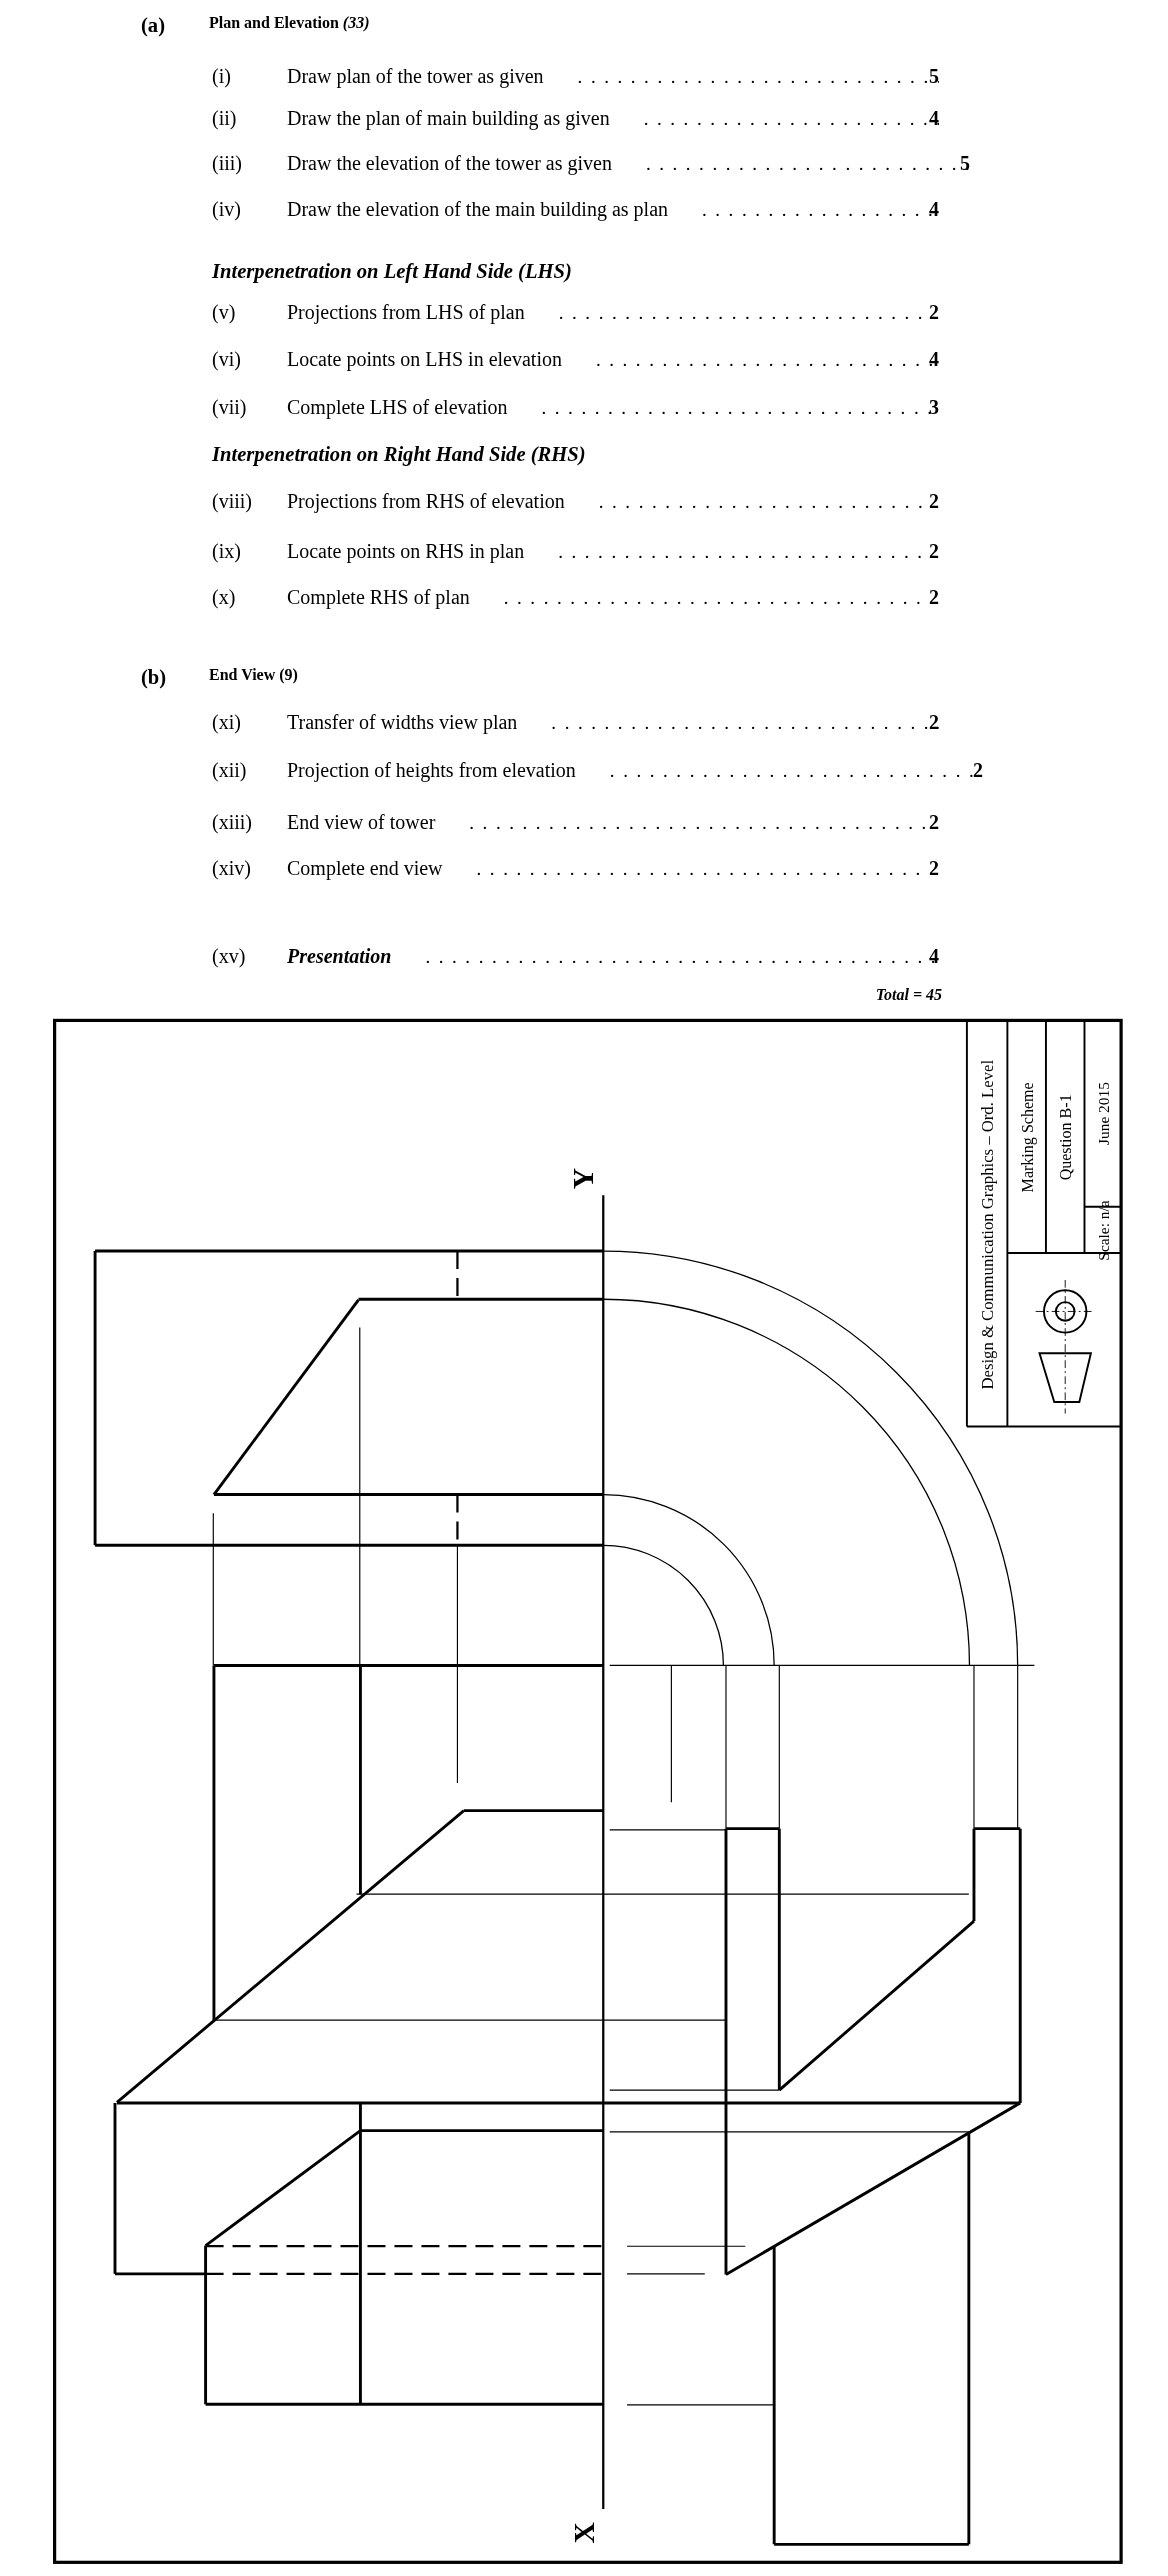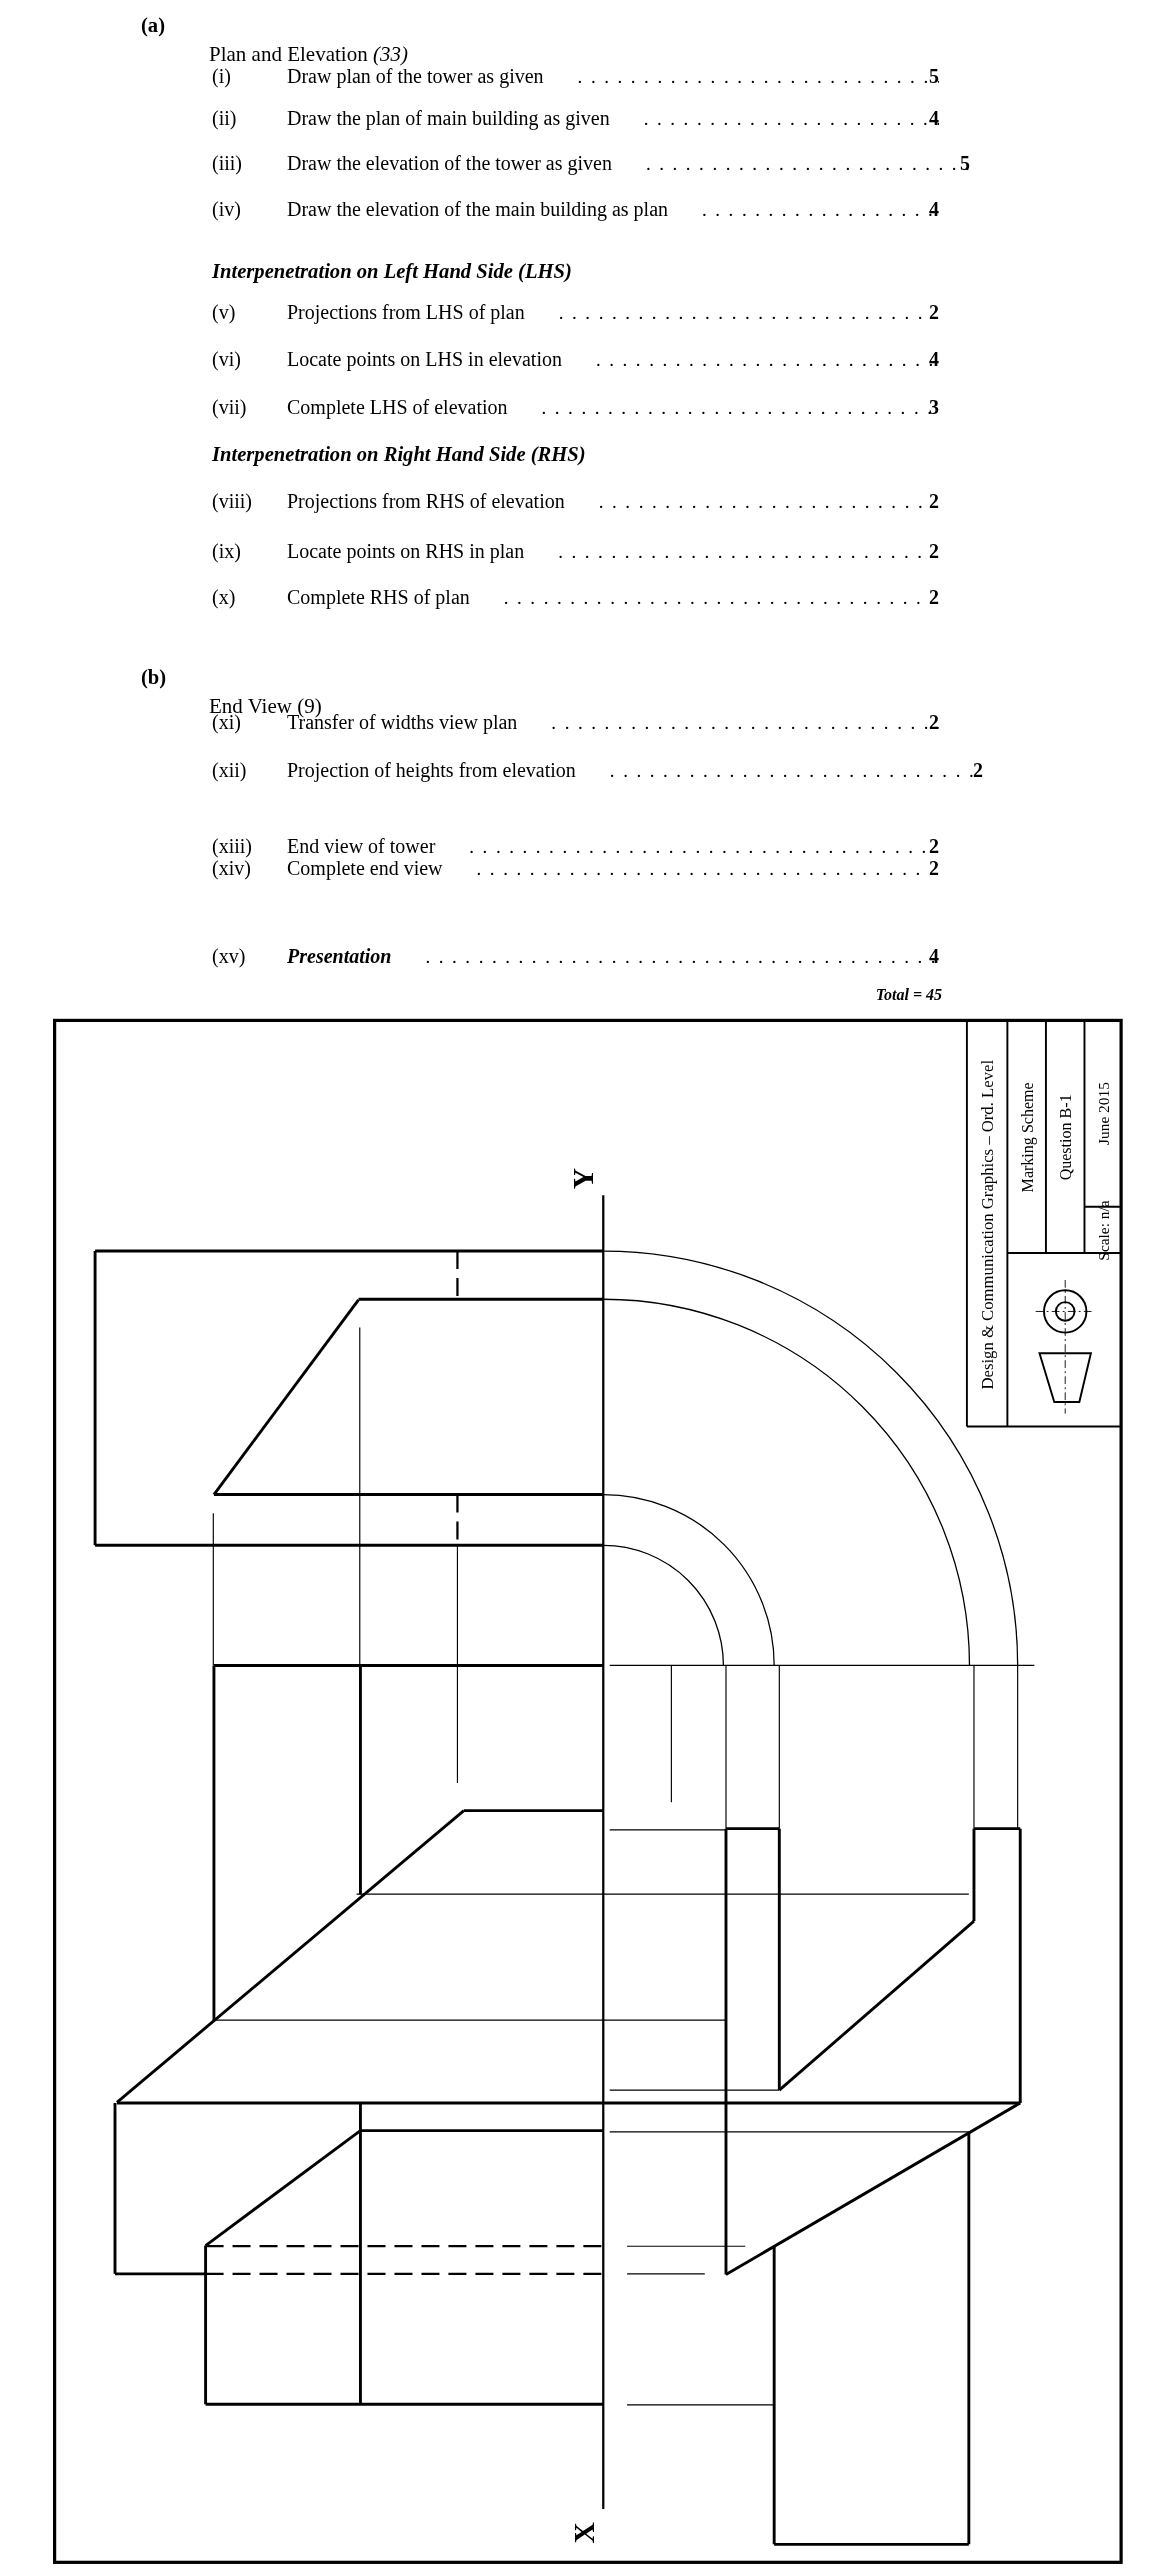--- a/index.html
+++ b/index.html
@@ -1,20 +1,20 @@
 <!DOCTYPE html>
 <html style="font-size:10.3px"><head>
 <meta charset="utf-8">
 <style>
   html,body{margin:0;padding:0;background:#888;}
   .page{position:relative;width:1168px;height:2576px;background:#ffffff;
         font-family:"Liberation Serif", serif;color:#000;overflow:hidden;}
   .ms-row{position:absolute;left:0;width:1168px;height:30px;}
   .ms-label{position:absolute;left:141px;font-weight:bold;font-size:20.6px;}
-  .ms-head{position:absolute;left:209px;font-weight:normal;font-size:21px;white-space:nowrap;margin-top:28px;}
+  .ms-head{position:absolute;left:209px;font-weight:bold;font-size:16px;white-space:nowrap;}
   .ms-head .paren-italic{font-style:italic;}
   .ms-sub{position:absolute;left:212px;font-weight:bold;font-style:italic;font-size:20.6px;white-space:nowrap;}
   .ms-num{position:absolute;left:212px;font-size:20px;}
   .ms-line{position:absolute;left:287px;right:229px;display:flex;align-items:baseline;gap:34px;}
   .ms-text{font-size:20px;white-space:nowrap;flex:0 0 auto;}
   .ms-text.it{font-weight:bold;font-style:italic;}
   .ms-dots{flex:1 1 auto;overflow:hidden;white-space:nowrap;font-size:19px;letter-spacing:1.9px;height:26px;}
   .ms-marks{position:absolute;right:229px;width:26px;text-align:right;font-weight:bold;font-size:20px;}
   .ms-total{position:absolute;right:226px;font-weight:bold;font-style:italic;font-size:16px;white-space:nowrap;}
   svg{position:absolute;left:0;top:0;}
@@ -128,21 +128,21 @@
       <span class="ms-marks">2</span>
       </div>
       <div class="ms-row" style="top: 759px; padding-left: 44px;">
         <span class="ms-num">(xii)</span>
       <span class="ms-line">
         <span class="ms-text">Projection of heights from elevation  </span>
         <span class="ms-dots">. . . . . . . . . . . . . . . . . . . . . . . . . . . . . . . . . . . . . . . . . . . . . . . . . . . . . . . . . . . . . . . . . . . . . . . . . . . . . . . . . . . . . . . . . . . . . . . . . . . . . . . . . . . . . . . . . . . . . . . . . . . . . . . . . . . . . . . . . . . . . . . . . . . . . . . . . . . . . . . . . . . . . . . . . . . . . . . . . . . . . . . . . . . . . . . . . . . . . . . . . . . . . . . . . . . . . . . . . . . . </span>
       </span>
       <span class="ms-marks">2</span>
       </div>
-      <div class="ms-row" style="top: 811px; margin-top: 24px;">
+      <div class="ms-row" style="top: 811px;">
         <span class="ms-num">(xiii)</span>
       <span class="ms-line">
         <span class="ms-text">End view of tower  </span>
         <span class="ms-dots">. . . . . . . . . . . . . . . . . . . . . . . . . . . . . . . . . . . . . . . . . . . . . . . . . . . . . . . . . . . . . . . . . . . . . . . . . . . . . . . . . . . . . . . . . . . . . . . . . . . . . . . . . . . . . . . . . . . . . . . . . . . . . . . . . . . . . . . . . . . . . . . . . . . . . . . . . . . . . . . . . . . . . . . . . . . . . . . . . . . . . . . . . . . . . . . . . . . . . . . . . . . . . . . . . . . . . . . . . . . . </span>
       </span>
       <span class="ms-marks">2</span>
       </div>
       <div class="ms-row" style="top: 857px;">
         <span class="ms-num">(xiv)</span>
       <span class="ms-line">

